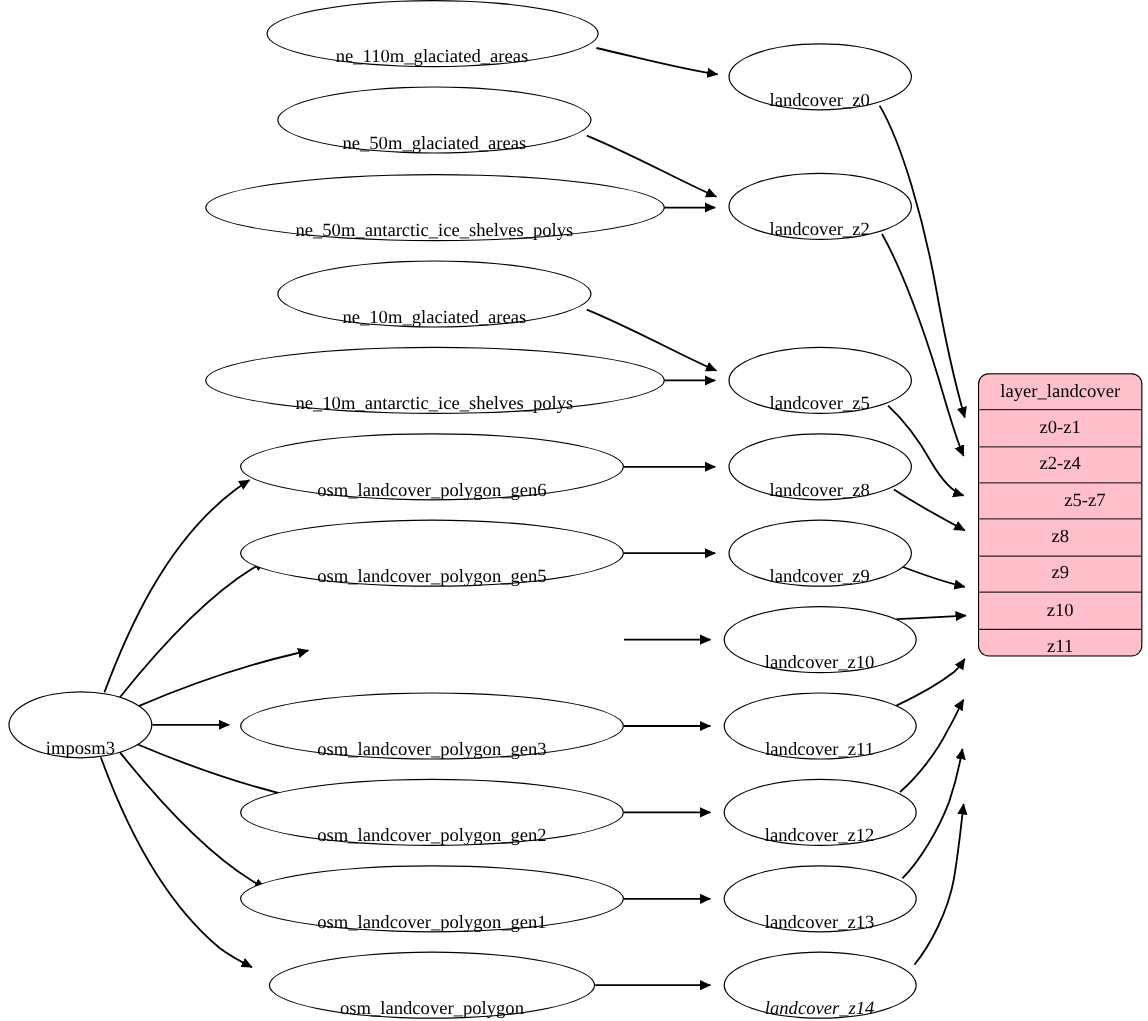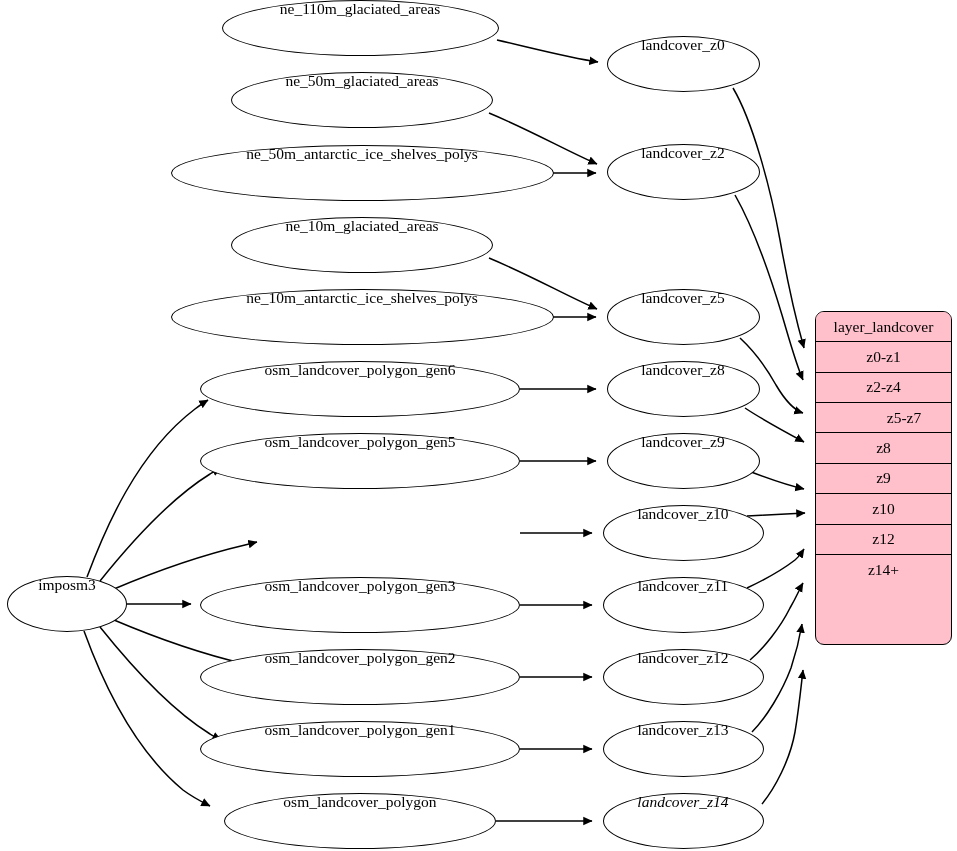--- a/index.html
+++ b/index.html
@@ -6,21 +6,21 @@
   #stage{
     position:relative;
     width:957px;height:851px;
     background:#ffffff;
     overflow:hidden;
     font-family:"Liberation Serif","DejaVu Serif",serif;
   }
   #edges{position:absolute;left:0;top:0;width:957px;height:851px;}
   .node{
     position:absolute;
-    display:flex;align-items:flex-start;justify-content:center;
+    display:flex;align-items:flex-end;justify-content:center;
     box-sizing:border-box;
     border:1.1px solid #000;
     border-radius:50%;
     background:#ffffff;
     color:#000;
     font-size:15.5px;
     line-height:1;
     white-space:nowrap;
     letter-spacing:0px;
   }
@@ -154,25 +154,26 @@
   <div class="node" style="left: 602.5px; top: 649px; width: 161px; height: 56px;">
     <span>landcover_z12</span>
     </div>
   <div class="node" style="left: 602.5px; top: 721px; width: 161px; height: 56px;">
     <span>landcover_z13</span>
     </div>
   <div class="node" style="left: 602.5px; top: 793px; width: 161px; height: 56px; font-style: italic;">
     <span>landcover_z14</span>
     </div>
 
-  <div id="record" style="left: 815px; top: 311px; width: 137px; height: 334px; text-align: right;">
+  <div id="record" style="left: 815px; top: 311px; width: 137px; height: 236px; text-align: right;">
     <div class="rrow" style="height: 30.3636px;">layer_landcover</div>
     <div class="rrow" style="height: 30.3636px;">z0-z1</div>
     <div class="rrow" style="height: 30.3636px;">z2-z4</div>
     <div class="rrow" style="height: 30.3636px; padding-left: 41px;">z5-z7</div>
     <div class="rrow" style="height: 30.3636px;">z8</div>
     <div class="rrow" style="height: 30.3636px;">z9</div>
     <div class="rrow" style="height: 30.3636px;">z10</div>
+    <div class="rrow" style="height: 30.3636px;">z11</div>
     <div class="rrow" style="height: 30.3636px;">z12</div>
     <div class="rrow" style="height: 30.3636px;">z14+</div>
   </div>
 
 </div>
 
 </body></html>

